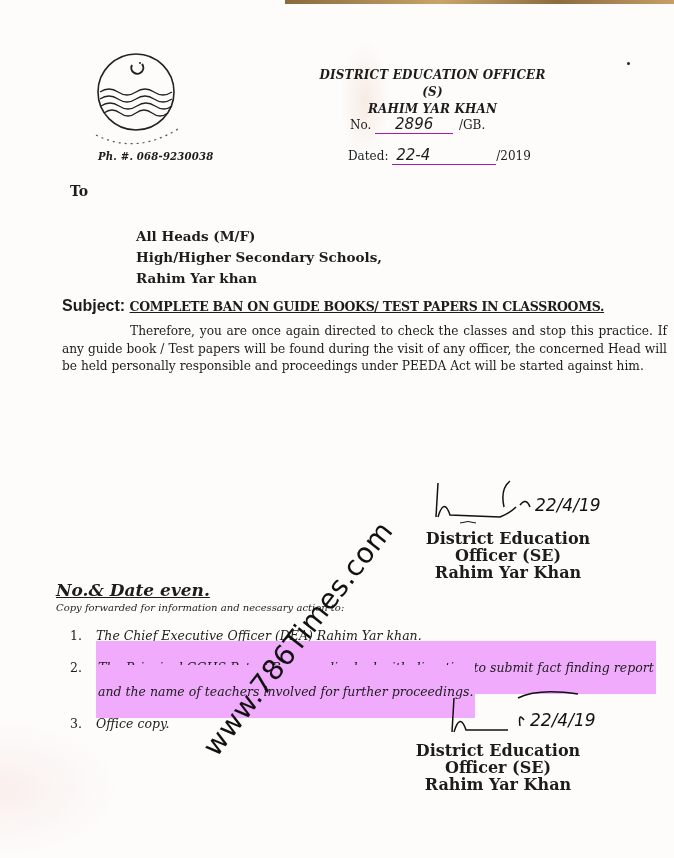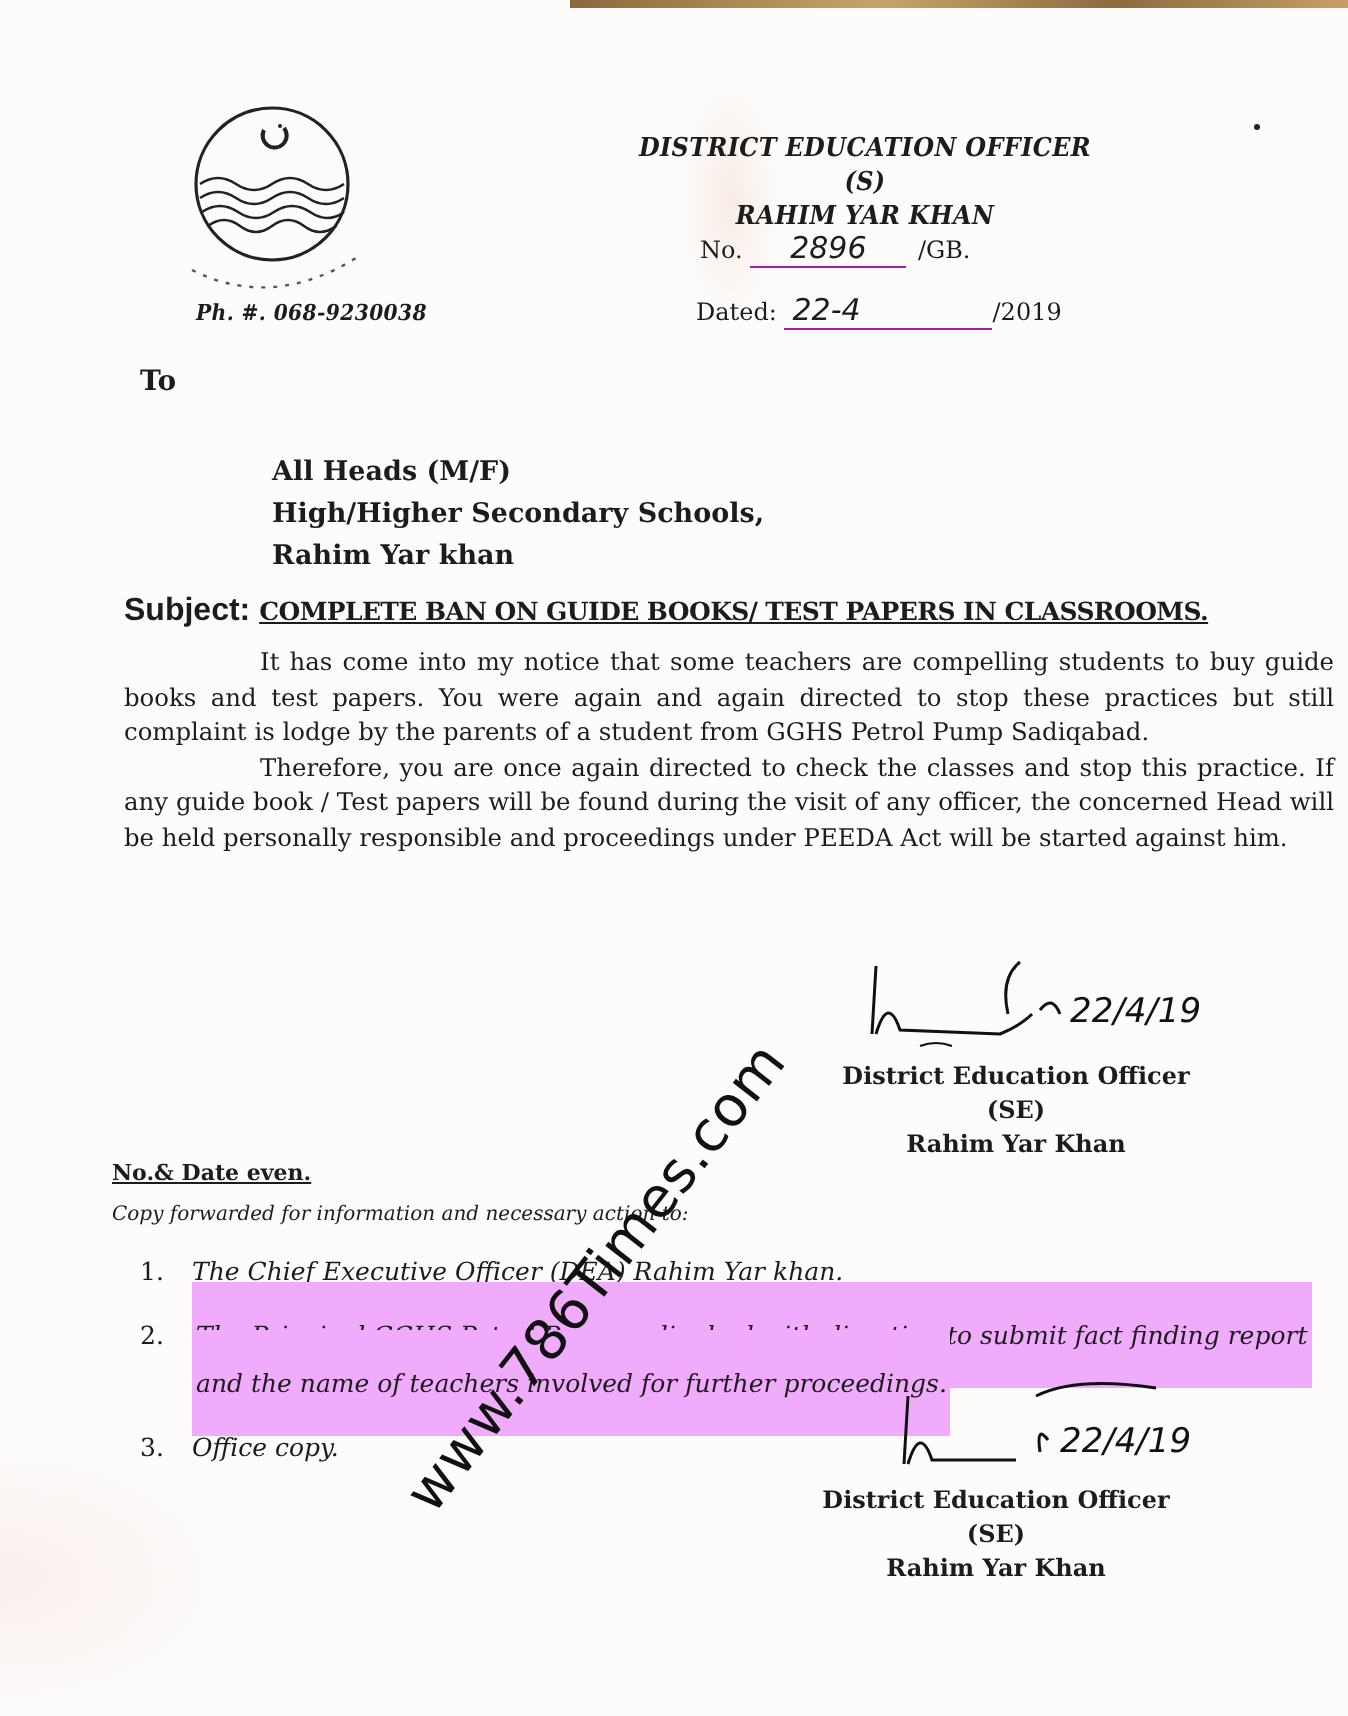--- a/index.html
+++ b/index.html
@@ -50,25 +50,25 @@
       letter-spacing: -0.3px;
     }
     .body-text {
       position: absolute; left: 62px; top: 323px; width: 605px; font-size: 12.2px; line-height: 17.5px;
       text-align: justify;
     }
     .body-text p { margin: 0; }
     .indent { text-indent: 70px; }
     .indent-big { text-indent: 68px; }
     .sig1 { position: absolute; left: 430px; top: 477px; width: 190px; height: 50px; }
-    .sig-block { position: absolute; text-align: center; font-weight: bold; font-size: 12px; line-height: 17px; }
+    .sig-block { position: absolute; text-align: center; font-weight: bold; font-size: 16px; line-height: 17px; }
     .sig-block1 { left: 408px; top: 530px; width: 200px; }
     .sig-block2 { left: 398px; top: 742px; width: 200px; }
     .sig2 { position: absolute; left: 448px; top: 690px; width: 180px; height: 50px; }
-    .no-date { position: absolute; left: 56px; top: 580px; font-size: 11px; font-weight: bold; text-decoration: underline; }
+    .no-date { position: absolute; left: 56px; top: 580px; font-size: 17px; font-weight: bold; text-decoration: underline; font-style: italic; }
     .copy-fwd { position: absolute; left: 56px; top: 602px; font-size: 10px; font-style: italic; }
     .copy-list {
       position: absolute; left: 70px; top: 625px; width: 600px; margin: 0; padding: 0; list-style: none;
       font-size: 12.5px;
     }
     .copy-list li { position: relative; padding-left: 26px; margin-bottom: 9px; line-height: 22px; }
     .copy-list .num { position: absolute; left: 0; top: 0; }
     .hl { background: #f0abfc; padding: 19px 2px; box-decoration-break: clone; -webkit-box-decoration-break: clone; font-style: italic; }
     .copy-list li.item2 { line-height: 24px; }
     .watermark {
@@ -119,21 +119,20 @@
   <div>High/Higher Secondary Schools,</div>
   <div>Rahim Yar khan</div>
 </div>
 
 <div class="subject">
   <span>Subject:</span>
   <span class="subject-text">COMPLETE BAN ON GUIDE BOOKS/ TEST PAPERS IN CLASSROOMS.</span>
 </div>
 
 <div class="body-text">
-  <p class="indent-big">It has come into my notice that some teachers are compelling students to buy guide books and test papers. You were again and again directed to stop these practices but still complaint is lodge by the parents of a student from GGHS Petrol Pump Sadiqabad.</p>
   <p class="indent-big">Therefore, you are once again directed to check the classes and stop this practice. If any guide book / Test papers will be found during the visit of any officer, the concerned Head will be held personally responsible and proceedings under PEEDA Act will be started against him.</p>
 </div>
 
 <svg class="sig1" viewBox="0 0 190 50">
   <path d="M8 6 L6 40 M8 40 Q14 20 20 38 L70 40 Q80 36 86 30 M80 4 Q70 12 74 30 M90 28 Q96 20 100 30" fill="none" stroke="#111" stroke-width="1.5"></path>
   <text x="105" y="34" font-family="DejaVu Sans, sans-serif" font-style="italic" font-size="17" fill="#111">22/4/19</text>
   <path d="M30 46 q8 -3 16 0" fill="none" stroke="#111" stroke-width="1"></path>
 </svg>
 <div class="sig-block sig-block1">
   <div>District Education Officer (SE)</div>

